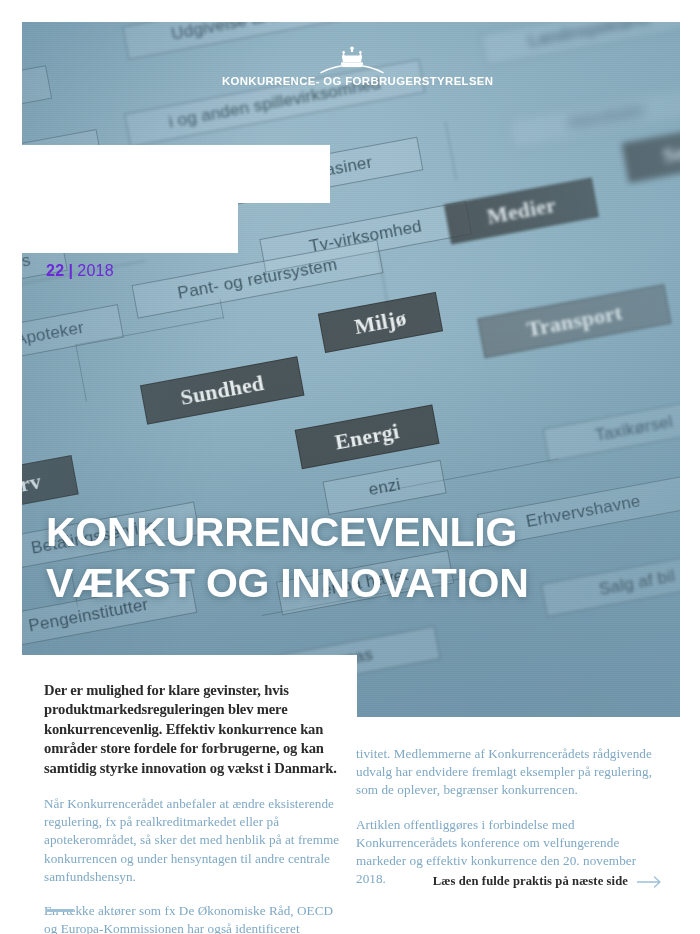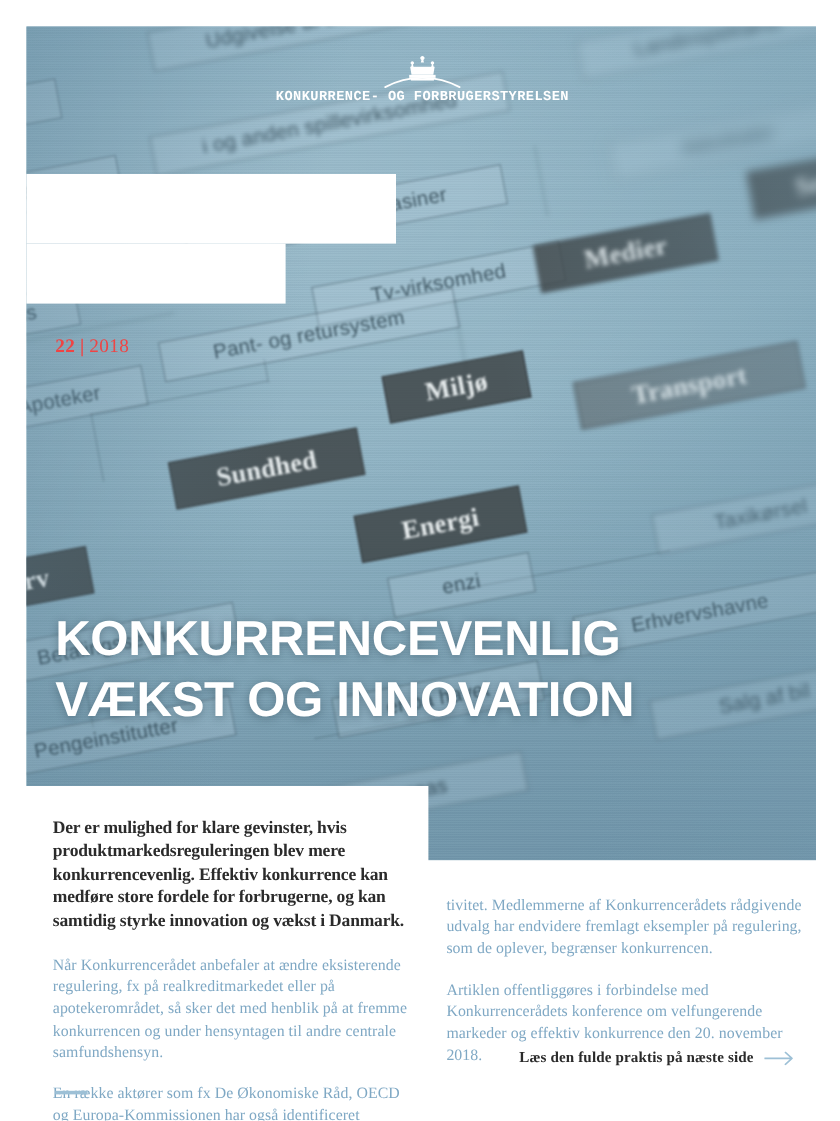--- a/index.html
+++ b/index.html
@@ -115,21 +115,21 @@
     text-align: center;
     z-index: 6;
   }
   .logo-crown {
     display: block;
     margin: 0 auto 1px auto;
   }
   .logo-text {
     display: block;
     color: #ffffff;
-    font-family: Liberation Mono, monospace;
+    font-family: Liberation Sans, sans-serif;
     font-weight: bold;
     font-size: 11.4px;
     letter-spacing: .35px;
     text-transform: uppercase;
     white-space: nowrap;
   }
 
   
   .series-block {
     position: absolute;
@@ -158,24 +158,24 @@
     letter-spacing: 2.6px;
     white-space: nowrap;
     z-index: 6;
   }
   .series-line.l1 { top: 158px; }
   .series-line.l2 { top: 208px; }
 
   .issue {
     position: absolute;
     left: 46px;
-    top: 280px;
+    top: 262px;
     z-index: 6;
-    color: #ef4444;
-    font-family: Liberation Serif, serif;
+    color: #6d28d9;
+    font-family: Liberation Sans, sans-serif;
     font-size: 16px;
     letter-spacing: .3px;
     white-space: nowrap;
   }
   .issue .num { font-weight: bold; }
   .issue .sep { margin: 0 4px; font-weight: bold; }
   .issue .yr  { font-weight: normal; }
 
   
   .headline {
@@ -214,21 +214,21 @@
     z-index: 7;
   }
 
   
   .col {
     position: absolute;
     z-index: 8;
     box-sizing: border-box;
   }
   .col-left  { left: 44px;  top: 681px; width: 297px; }
-  .col-right { left: 372px; top: 745px; width: 297px; }
+  .col-right { left: 356px; top: 745px; width: 297px; }
 
   .lead {
     margin: 0 0 17px 0;
     color: #2b2b2b;
     font-family: "Liberation Serif", serif;
     font-weight: bold;
     font-size: 14.6px;
     line-height: 19.4px;
     letter-spacing: -0.15px;
   }
@@ -353,21 +353,21 @@
 
   <h1 class="headline">
     <span>KONKURRENCEVENLIG</span>
     <span>VÆKST OG INNOVATION</span>
   </h1>
 
   <div class="panel-left"></div>
   <div class="panel-bottom"></div>
 
   <div class="col col-left">
-    <p class="lead">Der er mulighed for klare gevinster, hvis produktmarkedsreguleringen blev mere konkurrencevenlig. Effektiv konkurrence kan medføre store fordele for forbrugerne, og kan samtidig styrke innovation og vækst i Danmark.</p>
+    <p class="lead">Der er mulighed for klare gevinster, hvis produktmarkedsreguleringen blev mere konkurrencevenlig. Effektiv konkurrence kan områder store fordele for forbrugerne, og kan samtidig styrke innovation og vækst i Danmark.</p>
     <p class="body-p">Når Konkurrencerådet anbefaler at ændre eksisterende regulering, fx på realkreditmarkedet eller på apotekerområdet, så sker det med henblik på at fremme konkurrencen og under hensyntagen til andre centrale samfundshensyn.</p>
     <p class="body-p">En række aktører som fx De Økonomiske Råd, OECD og Europa-Kommissionen har også identificeret regulering på en række områder, som begrænser konkurrence og produk-</p>
   </div>
 
   <div class="col col-right">
     <p class="body-p">tivitet. Medlemmerne af Konkurrencerådets rådgivende udvalg har endvidere fremlagt eksempler på regulering, som de oplever, begrænser konkurrencen.</p>
     <p class="body-p">Artiklen offentliggøres i forbindelse med Konkurrencerådets konference om velfungerende markeder og effektiv konkurrence den 20. november 2018.</p>
   </div>
 
   <a class="readmore" href="#">

